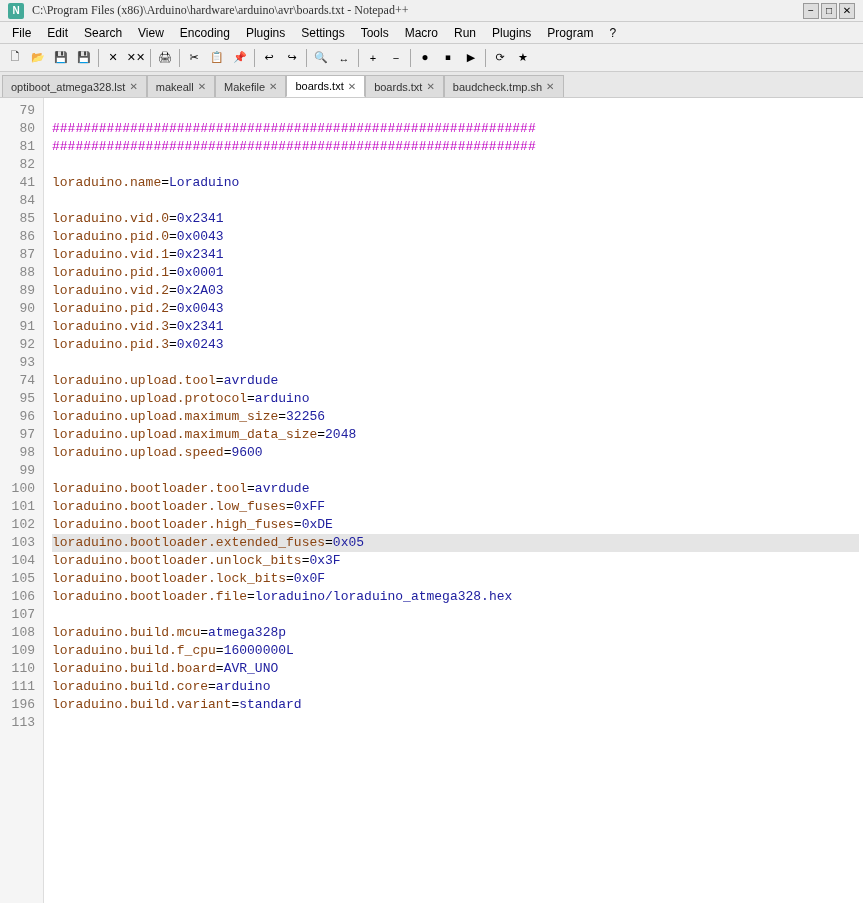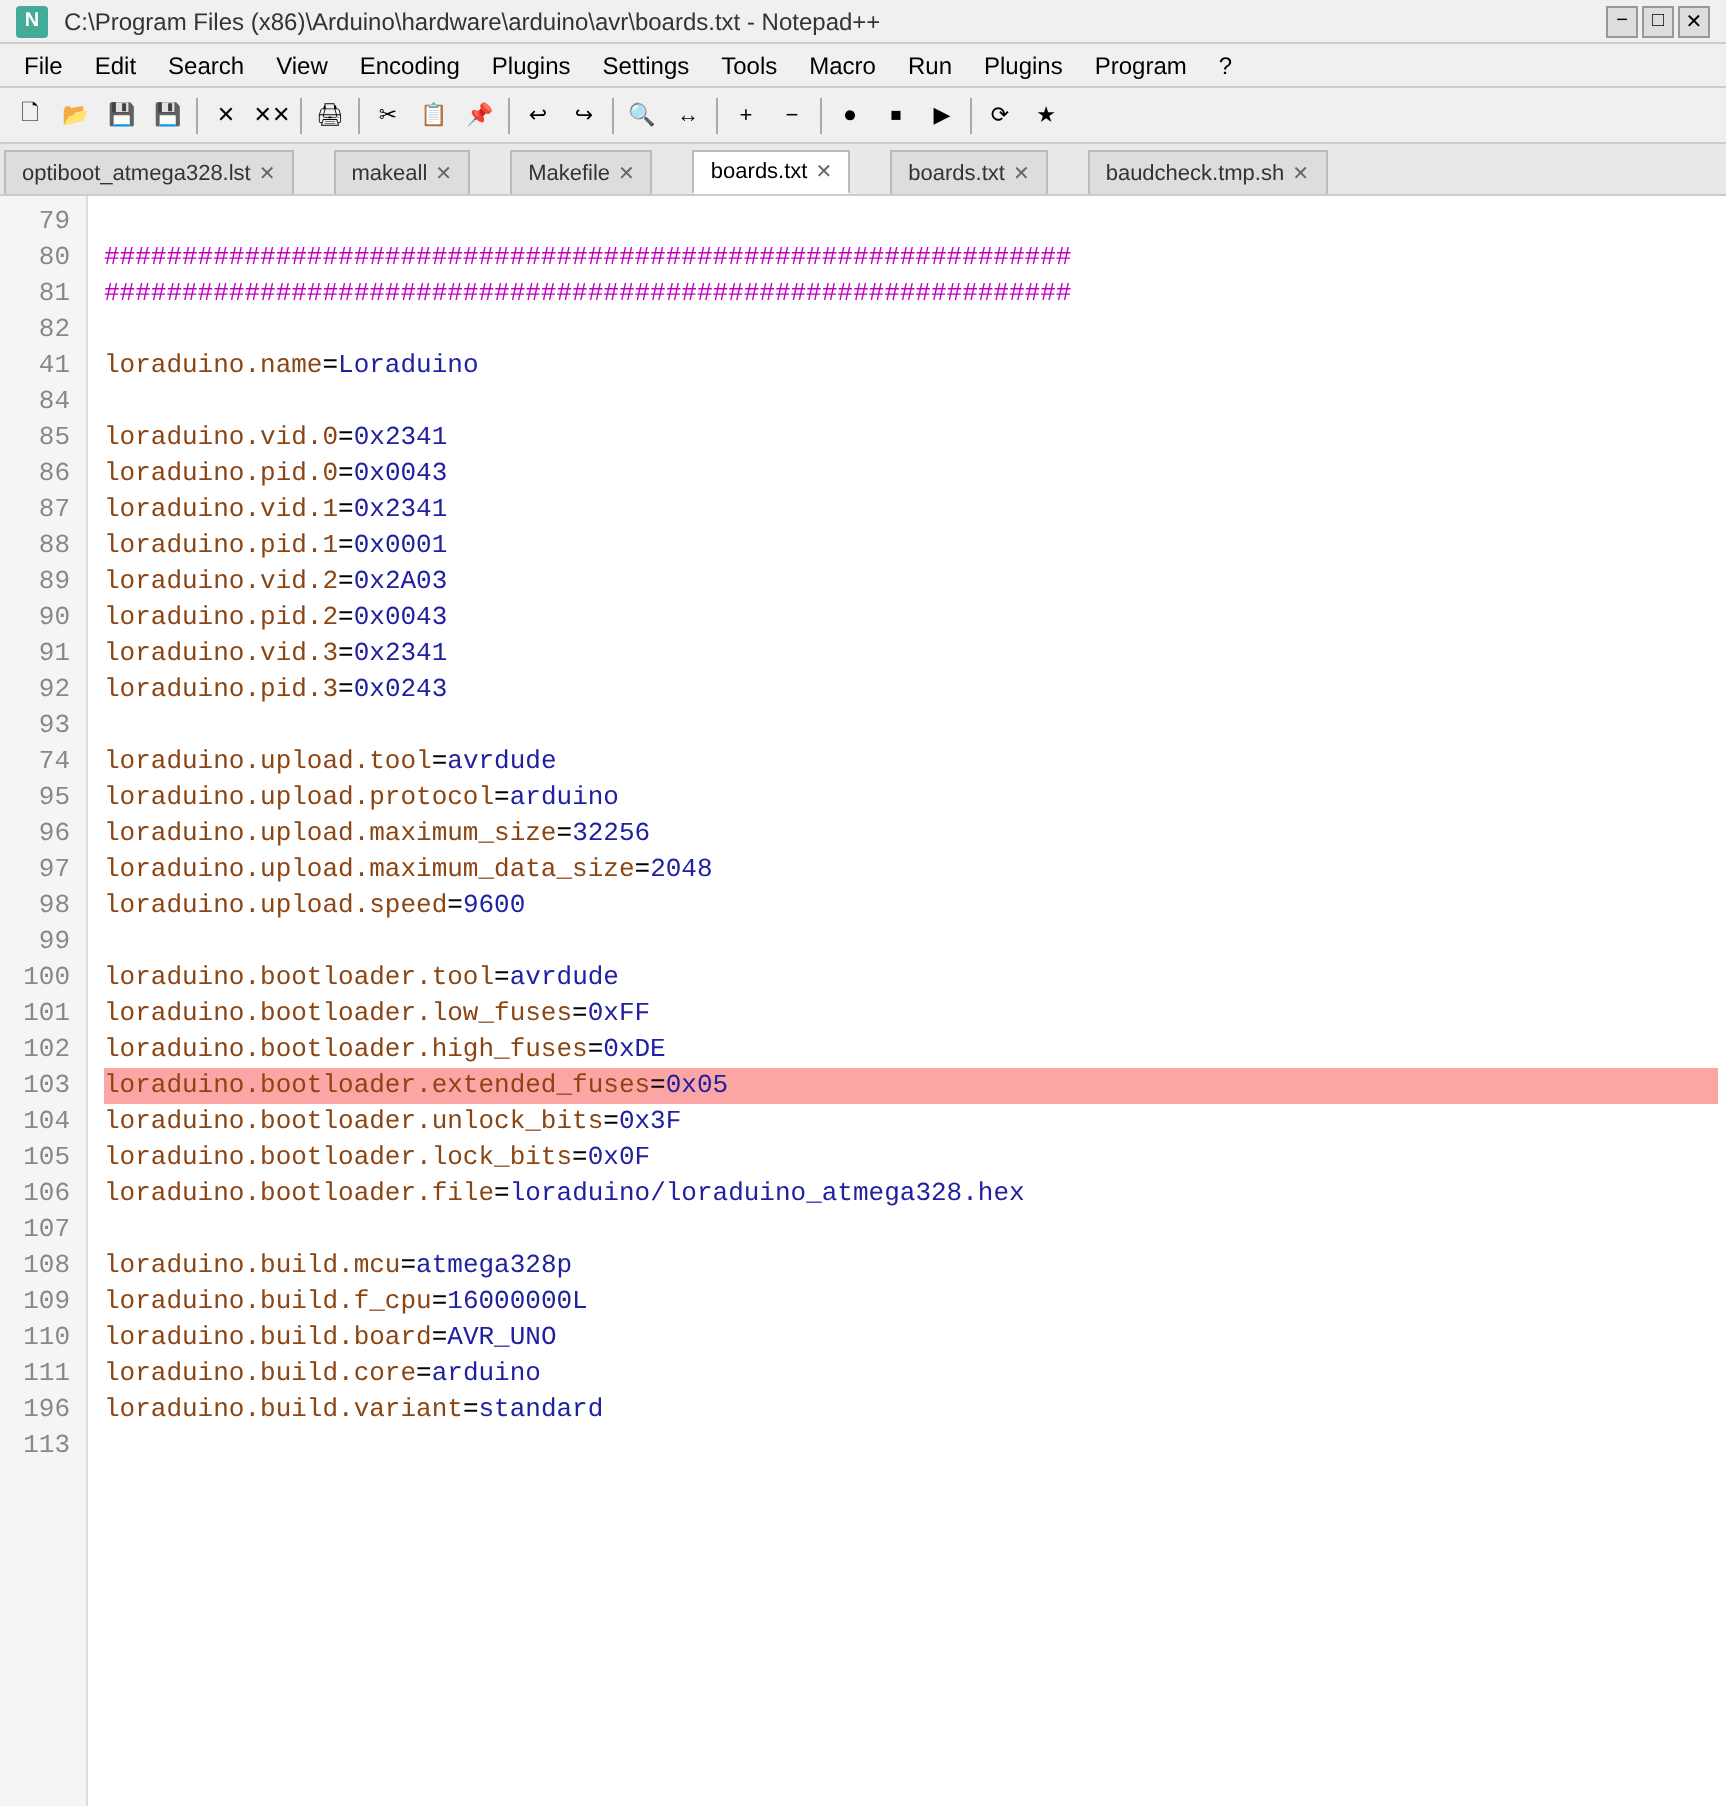--- a/index.html
+++ b/index.html
@@ -33,20 +33,21 @@
       align-items: center;
       justify-content: center;
       color: white;
       font-size: 10px;
       font-weight: bold;
     }
     .title-bar-text {
       flex: 1;
       font-size: 12px;
       color: #333;
+      font-family: Liberation Serif, serif;
     }
     .title-bar-buttons {
       display: flex;
       gap: 2px;
     }
     .title-btn {
       width: 16px;
       height: 16px;
       border: 1px solid #999;
       background: #ddd;
@@ -114,21 +115,21 @@
       padding: 0 8px;
       border: 1px solid #bbb;
       border-bottom: none;
       background: #ddd;
       font-family: Arial, sans-serif;
       font-size: 11px;
       display: flex;
       align-items: center;
       gap: 4px;
       cursor: pointer;
-      margin-right: 20px;
+      margin-right: 0;
       color: #333;
     }
     .tab.active {
       background: #ffffff;
       border-bottom: 1px solid #ffffff;
       color: #000;
       z-index: 1;
     }
     .tab-close {
       font-size: 10px;
@@ -158,21 +159,21 @@
       overflow: auto;
       line-height: 18px;
       font-size: 13px;
       white-space: pre;
     }
     .line {
       line-height: 18px;
       min-height: 18px;
     }
     .line.highlighted {
-      background: #fca5a5;
+      background: #e5e5e5;
     }
   </style>
 </head>
 <body>
 
 <div class="title-bar">
   <div class="title-bar-icon">N</div>
   <span class="title-bar-text">C:\Program Files (x86)\Arduino\hardware\arduino\avr\boards.txt - Notepad++</span>
   <div class="title-bar-buttons">
     <div class="title-btn">−</div>

